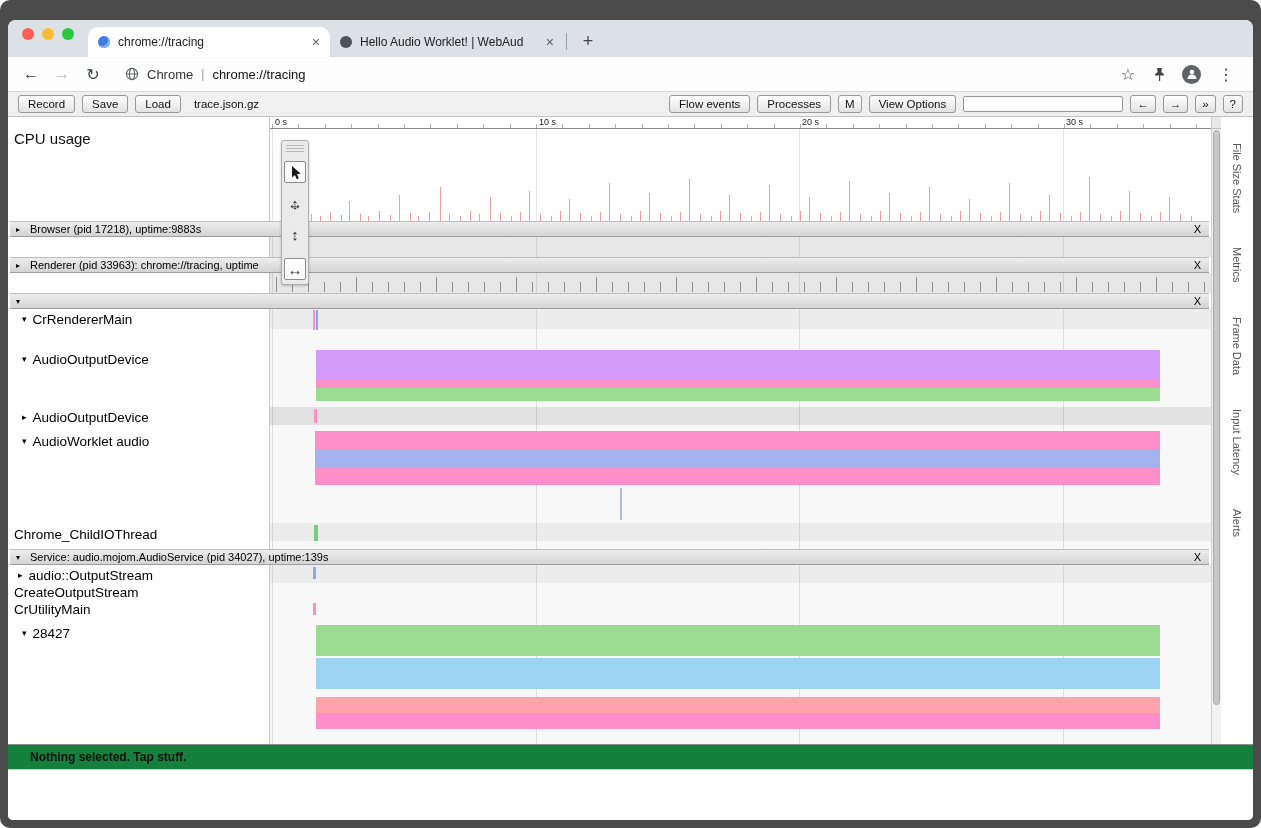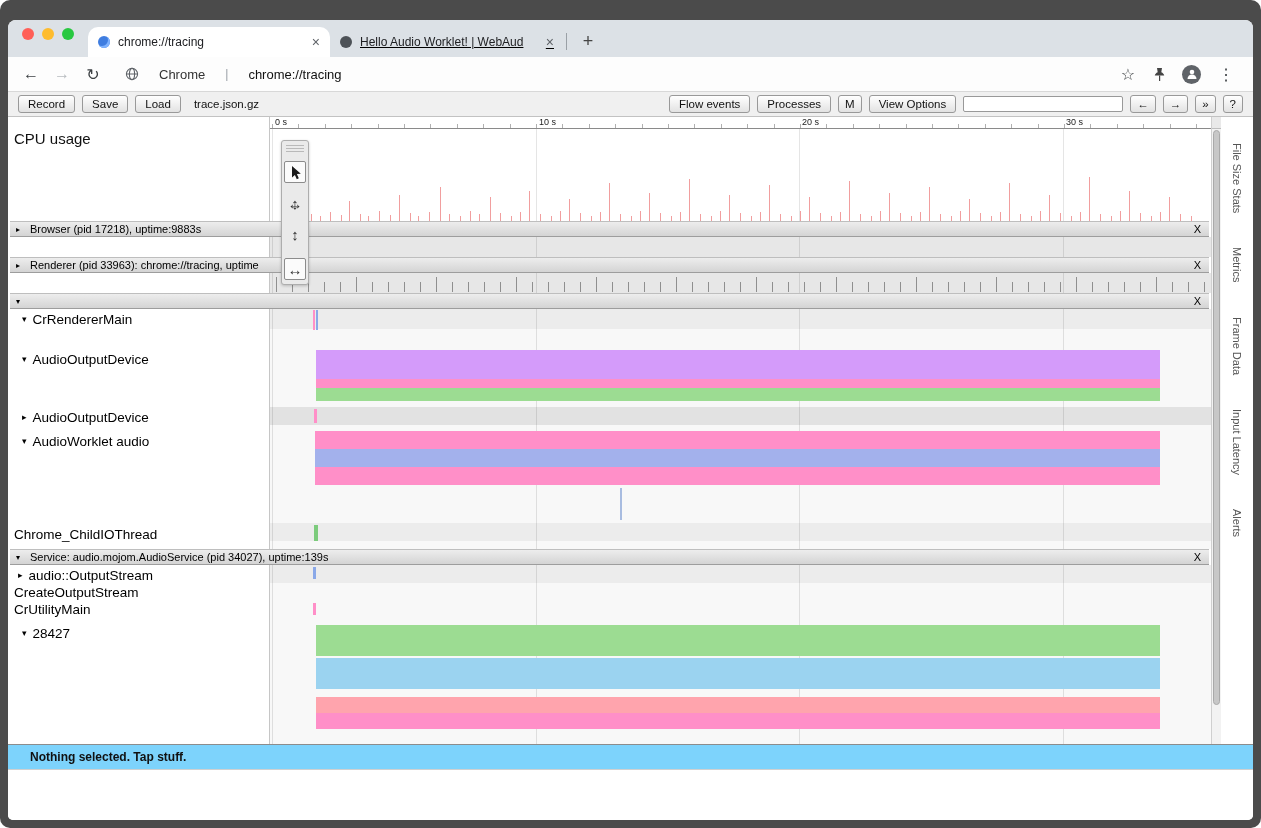--- a/index.html
+++ b/index.html
@@ -9,34 +9,34 @@
   .window { width:1245px; height:800px; background:#fff; border-radius:8px 8px 5px 5px; overflow:hidden; display:flex; flex-direction:column; }
 
   
   .tabstrip { flex:none; height:37px; background:#dce1e6; position:relative; }
   .traffic { position:absolute; left:14px; top:8px; display:flex; gap:8px; }
   .tl { width:12px; height:12px; border-radius:50%; }
   .t-red { background:#ff5f57; } .t-yellow { background:#febc2e; } .t-green { background:#28c840; }
   .tabs { position:absolute; left:80px; bottom:0; display:flex; align-items:flex-end; height:37px; }
   .tab { height:30px; display:flex; align-items:center; padding:0 10px; }
   .tab.active { width:242px; background:#fff; border-radius:10px 10px 0 0; }
-  .tab.inactive { width:234px;text-decoration:underline; }
+  .tab.inactive { width:234px; }
   .favicon { width:12px; height:12px; border-radius:50%; flex:none; margin-right:8px; }
   .fav-blue { background:#3f7de0; box-shadow:inset -2px -2px 0 0 #7fb3ff; }
   .fav-dark { background:#4d5257; }
   .tab-label { font-size:12px; color:#202124; white-space:nowrap; overflow:hidden; flex:1; }
   .tab-close { font-size:14px; color:#5f6368; margin-left:6px; flex:none; }
   .tab-sep { width:1px; height:17px; background:#9aa0a6; margin:0 8px 7px 2px; align-self:flex-end; }
   .newtab { width:26px; height:28px; margin-bottom:2px; font-size:18px; color:#454545; display:flex; align-items:center; justify-content:center; }
 
   
   .navbar { flex:none; height:35px; background:#fdfdfd; border-bottom:1px solid #d8d8d8; display:flex; align-items:center; padding:0 14px; gap:13px; }
   .nav-ico { font-size:16px; color:#3c4043; width:18px; text-align:center; flex:none; }
   .nav-ico.disabled { color:#b7bbbf; }
-  .site { display:flex; align-items:center; gap:20px; margin-left:10px; font-size:13px; color:#333; flex:none; }
+  .site { display:flex; align-items:center; gap:8px; margin-left:10px; font-size:13px; color:#333; flex:none; }
   .site .url { color:#111; }
   .pipe { color:#9aa0a6; font-size:12px; }
   .nav-spacer { flex:1; }
   .nav-right { display:flex; align-items:center; gap:16px; padding-right:4px; }
   .avatar { width:19px; height:19px; border-radius:50%; background:#5f6368; display:flex; align-items:center; justify-content:center; flex:none; }
 
   
   .tracebar { flex:none; height:25px; background:#f0f0f0; border-bottom:1px solid #c2c2c2; display:flex; align-items:center; padding:0 10px; gap:7px; font-size:11.5px; }
   .tbtn { border:1px solid #999; border-radius:3px; background:linear-gradient(#fff,#e2e2e2); padding:2px 9px; font-size:11.5px; color:#111; line-height:12px; }
   .tbtn.sm { padding:2px 6px; }
@@ -84,21 +84,21 @@
   .spike { position:absolute; width:1px; background:#f19e9e; z-index:2; }
   .rtick { position:absolute; width:1px; background:#8f8f8f; z-index:2; }
 
   .palette { position:absolute; left:273px; top:23px; width:28px; background:#eaeaea; border:1px solid #adadad; border-radius:3px; padding:4px 2px; display:flex; flex-direction:column; align-items:center; gap:9px; z-index:6; box-shadow:0 1px 3px rgba(0,0,0,.2); }
   .pal-grip { width:18px; height:7px; background:repeating-linear-gradient(to bottom,#b9b9b9 0 1px,transparent 1px 3px); }
   .pal-btn { width:22px; height:22px; display:flex; align-items:center; justify-content:center; font-size:15px; color:#333; position:relative; flex:none; }
   .pal-btn.boxed { background:#fbfbfb; border:1px solid #8c8c8c; border-radius:2px; }
   .pal-btn.last { margin-top:4px; }
   .ovl { position:absolute; inset:0; display:flex; align-items:center; justify-content:center; }
 
-  .statusbar { flex:none; height:26px; background:#7dd3fc; border-top:1px solid #8c8c8c; border-bottom:1px solid #d0d0d0; display:flex; align-items:center; padding-left:22px; font-size:12px; font-weight:bold; color:#111; }
+  .statusbar { flex:none; height:26px; background:#15803d; border-top:1px solid #8c8c8c; border-bottom:1px solid #d0d0d0; display:flex; align-items:center; padding-left:22px; font-size:12px; font-weight:bold; color:#111; }
   .filler { flex:1; background:#fff; }
 </style>
 </head>
 <body>
 
 <div class="frame">
   <div class="window">
 
     <div class="tabstrip">
       <div class="traffic">

